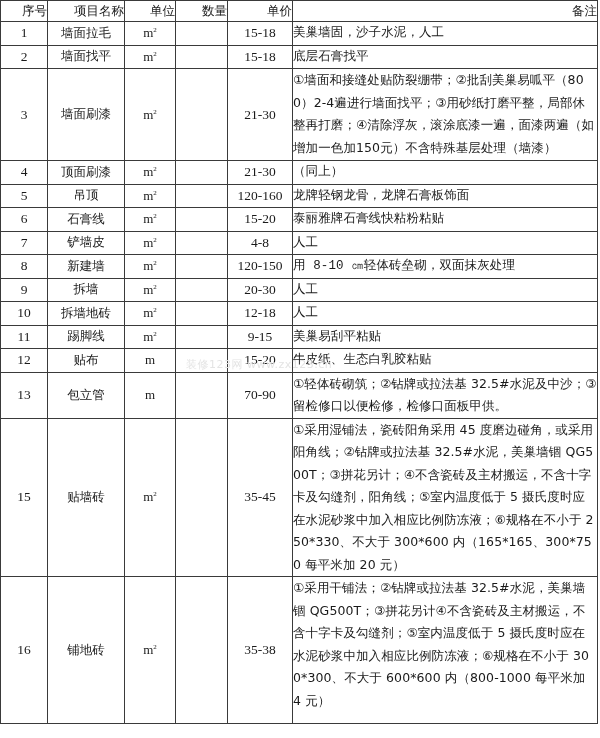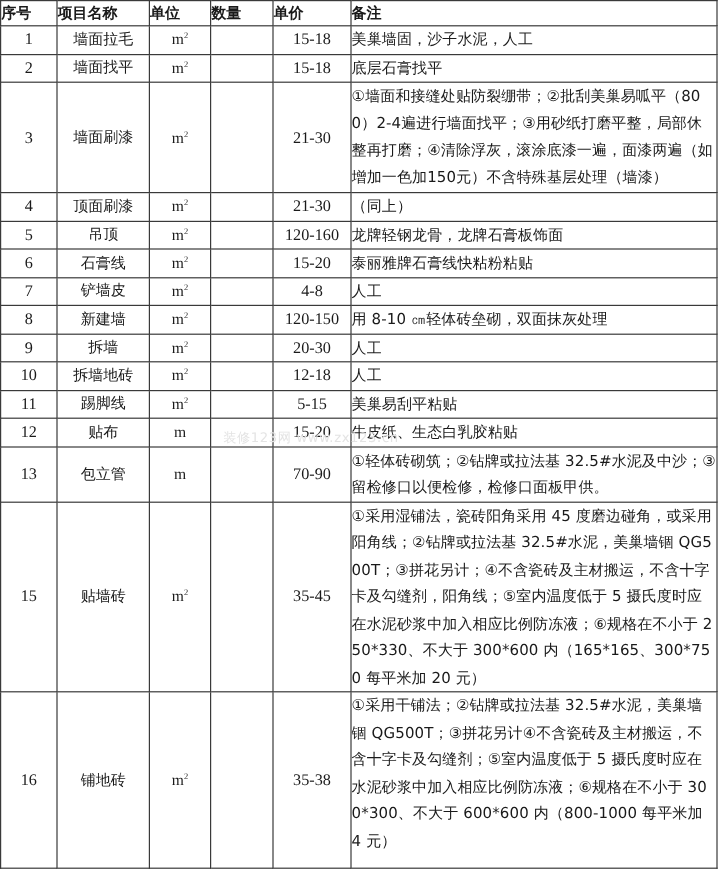--- a/index.html
+++ b/index.html
@@ -12,35 +12,35 @@
       font-family: "DejaVu Sans", sans-serif;
       font-size: 12.5px;
       color: #1a1a1a;
     }
     table.price td, table.price th {
       border: 1.5px solid #3a3a3a;
       padding: 0;
       font-weight: normal;
       overflow: hidden;
     }
-    table.price th { height: 20px; text-align: left; font-weight: bold; }
+    table.price th { height: 20px; text-align: right; }
     td.c { text-align: center; vertical-align: middle; }
     td.c-serif { text-align: center; vertical-align: middle; font-family: "Liberation Serif", serif; font-size: 13.5px; }
     td.unit { font-family: "Liberation Serif", serif; font-size: 13px; text-align: center; }
     td.unit sup { font-size: 7px; vertical-align: 5px; }
     td.note {
       text-align: left;
       vertical-align: top;
       padding: 2px 5px 0 5px;
       line-height: 22.5px;
       font-size: 12.5px;
       letter-spacing: 0.1px;
       word-break: break-all;
     }
-    td.note.single { vertical-align: middle; padding-top: 0; }
+    td.note.single { vertical-align: middle; padding-top: 0; font-family: Liberation Mono, monospace; }
     td.name { text-align: center; vertical-align: middle; }
     .watermark {
       position: absolute;
       left: 186px; top: 357px;
       font-family: "DejaVu Sans", sans-serif;
       font-size: 11px;
       color: #e4e4e4;
       pointer-events: none;
       letter-spacing: 0.5px;
     }
@@ -147,21 +147,21 @@
           <td class="unit"><span>m</span><sup>2</sup></td>
           <td class="c"></td>
           <td class="c-serif">12-18</td>
           <td class="note single">人工</td>
         </tr>
         <tr style="height: 23px; margin-left: 35px;">
           <td class="c-serif">11</td>
           <td class="name">踢脚线</td>
           <td class="unit"><span>m</span><sup>2</sup></td>
           <td class="c"></td>
-          <td class="c-serif">5-15</td>
+          <td class="c-serif">9-15</td>
           <td class="note single">美巢易刮平粘贴</td>
         </tr>
         <tr style="height: 23px; padding-left: 16px;">
           <td class="c-serif">12</td>
           <td class="name">贴布</td>
           <td class="unit"><span>m</span><sup></sup></td>
           <td class="c"></td>
           <td class="c-serif">15-20</td>
           <td class="note single">牛皮纸、生态白乳胶粘贴</td>
         </tr>

